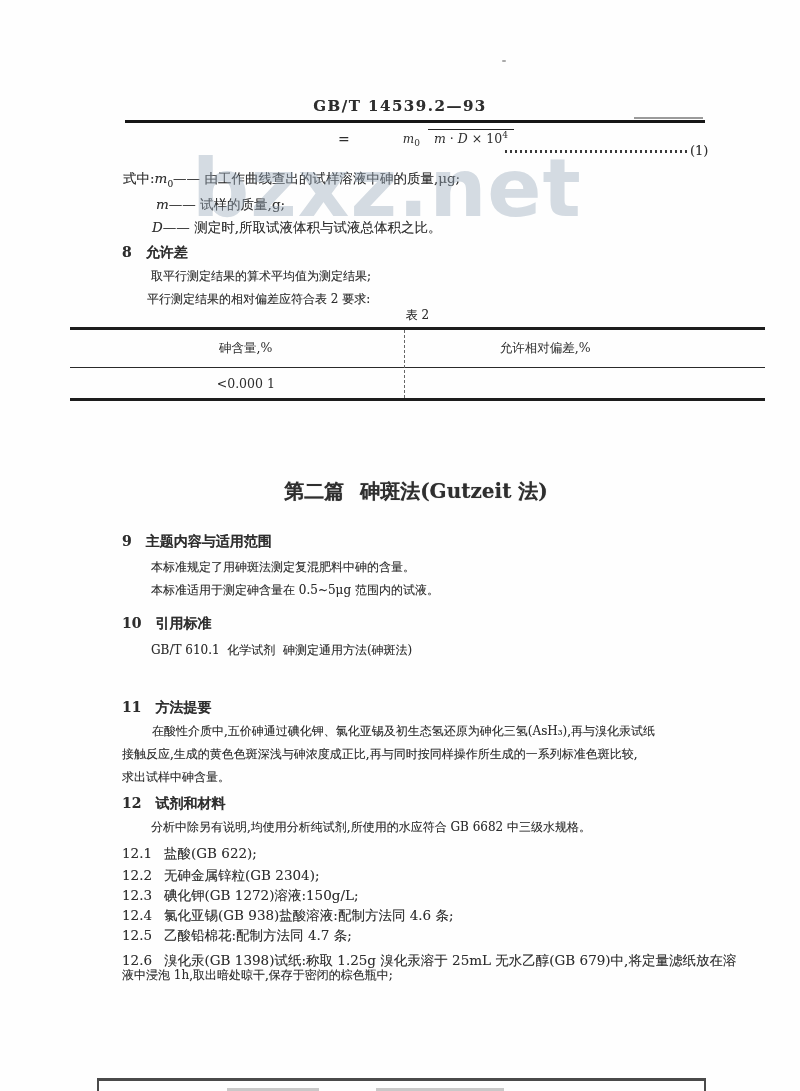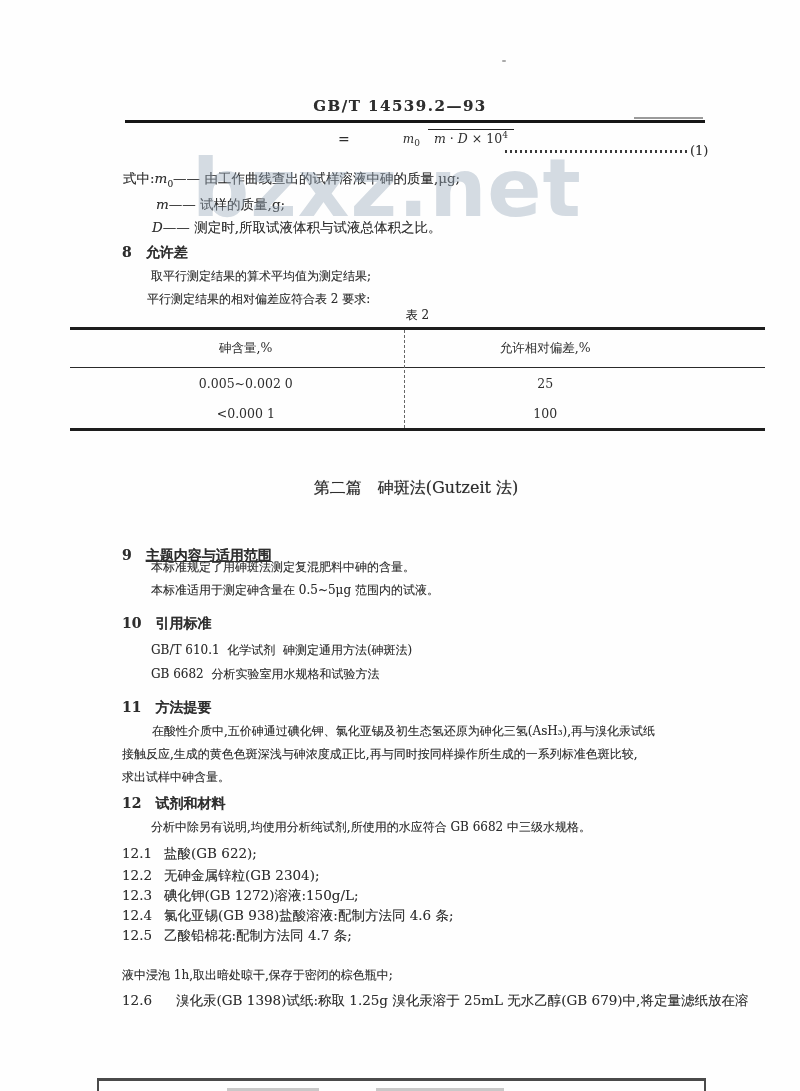--- a/index.html
+++ b/index.html
@@ -32,21 +32,21 @@
   
   .defline{white-space:pre;font-size:13.5px;text-shadow:0 0 .5px rgba(60,60,60,.4);text-align:center;}
   
   .tbl{border-top:3px solid #1d1d1d;border-bottom:3px solid #1d1d1d;font-size:12.5px;}
   .tbl .vdiv{position:absolute;left:48%;top:0;bottom:0;border-left:1.5px dashed #666;}
   .tbl .hrow{display:flex;height:37px;border-bottom:1.5px solid #2a2a2a;}
   .tbl .drow{display:flex;height:30px;}
   .tbl .c1{width:48%;display:flex;align-items:center;justify-content:center;padding-left:18px;box-sizing:border-box;}
   .tbl .c2{width:52%;display:flex;align-items:center;justify-content:center;padding-right:78px;box-sizing:border-box;}
   
-  .part-title{font-size:16px;font-weight:normal;white-space:pre;
+  .part-title{font-size:20px;font-weight:bold;white-space:pre;
         text-shadow:0 0 .7px rgba(30,30,30,.55);margin-left:32px;}
   .part-title .gap{display:inline-block;width:16px;}
   
   .item{display:flex;white-space:pre;font-size:13.5px;text-shadow:0 0 .5px rgba(60,60,60,.4);}
   .item .inum{display:inline-block;min-width:28px;margin-right:12px;}
   
   .watermark{font-family:"DejaVu Sans","Liberation Sans",sans-serif;font-weight:bold;
         font-size:80px;color:rgba(156,172,188,.42);letter-spacing:1px;z-index:9;pointer-events:none;margin-top:16px;}
   
   .bottom-box{border-top:3px solid #4a4a4a;border-left:2px solid #4a4a4a;border-right:2px solid #4a4a4a;}
@@ -88,55 +88,49 @@
 
   <div class="abs line" style="left:70px;top:308px;width:695px;text-align:center;">表 2</div>
 
   <div class="abs tbl" style="left:70px;top:327px;width:695px;">
     <div class="vdiv"></div>
     <div class="hrow">
       <div class="c1">砷含量,%</div>
       <div class="c2">允许相对偏差,%</div>
     </div>
     <div class="drow">
-      <div class="c1">0.005~0.002 0</div>
-      <div class="c2">25</div>
-    </div>
-    <div class="drow">
       <div class="c1">&lt;0.000 1</div>
-      <div class="c2">100</div>
     </div>
   </div>
 
   <div class="abs center-row" style="top:478px;">
     <span class="part-title"><span>第二篇</span><span class="gap"></span><span>砷斑法(Gutzeit 法)</span></span>
   </div>
 
-  <div class="abs heading" style="left:122px;top:547px;text-decoration:underline;"><span class="num">9</span><span>主题内容与适用范围</span></div>
+  <div class="abs heading" style="left:122px;top:533px;"><span class="num">9</span><span>主题内容与适用范围</span></div>
   <div class="abs line" style="left:151px;top:560px;">本标准规定了用砷斑法测定复混肥料中砷的含量。</div>
   <div class="abs line" style="left:151px;top:583px;">本标准适用于测定砷含量在 0.5~5μg 范围内的试液。</div>
 
   <div class="abs heading" style="left:122px;top:615px;"><span class="num">10</span><span>引用标准</span></div>
   <div class="abs line" style="left:151px;top:643px;">GB/T 610.1  化学试剂  砷测定通用方法(砷斑法)</div>
-  <div class="abs line" style="left:151px;top:667px;">GB 6682  分析实验室用水规格和试验方法</div>
 
   <div class="abs heading" style="left:122px;top:699px;"><span class="num">11</span><span>方法提要</span></div>
   <div class="abs line" style="left:122px;top:747px;">接触反应,生成的黄色色斑深浅与砷浓度成正比,再与同时按同样操作所生成的一系列标准色斑比较,</div>
   <div class="abs line" style="left:152px;top:724px;">在酸性介质中,五价砷通过碘化钾、氯化亚锡及初生态氢还原为砷化三氢(AsH₃),再与溴化汞试纸</div>
   <div class="abs line" style="left:122px;top:770px;">求出试样中砷含量。</div>
 
   <div class="abs heading" style="left:122px;top:795px;"><span class="num">12</span><span>试剂和材料</span></div>
   <div class="abs line" style="left:151px;top:820px;">分析中除另有说明,均使用分析纯试剂,所使用的水应符合 GB 6682 中三级水规格。</div>
 
   <div class="abs item" style="left:122px;top:845px;"><span class="inum">12.1</span><span>盐酸(GB 622);</span></div>
   <div class="abs item" style="left:122px;top:867px;"><span class="inum">12.2</span><span>无砷金属锌粒(GB 2304);</span></div>
   <div class="abs item" style="left:122px;top:887px;"><span class="inum">12.3</span><span>碘化钾(GB 1272)溶液:150g/L;</span></div>
   <div class="abs item" style="left:122px;top:907px;"><span class="inum">12.4</span><span>氯化亚锡(GB 938)盐酸溶液:配制方法同 4.6 条;</span></div>
   <div class="abs item" style="left:122px;top:927px;justify-content:space-between;"><span class="inum">12.5</span><span>乙酸铅棉花:配制方法同 4.7 条;</span></div>
-  <div class="abs item" style="left:122px;top:992px;gap:12px;"><span class="inum">12.6</span><span>溴化汞(GB 1398)试纸:称取 1.25g 溴化汞溶于 25mL 无水乙醇(GB 679)中,将定量滤纸放在溶</span></div>
+  <div class="abs item" style="left:122px;top:952px;"><span class="inum">12.6</span><span>溴化汞(GB 1398)试纸:称取 1.25g 溴化汞溶于 25mL 无水乙醇(GB 679)中,将定量滤纸放在溶</span></div>
   <div class="abs line" style="left:122px;top:968px;">液中浸泡 1h,取出暗处晾干,保存于密闭的棕色瓶中;</div>
 
   <div class="abs bottom-box" style="left:97px;top:1078px;width:605px;height:13px;">
     <div class="abs smudge" style="left:128px;top:7px;width:92px;height:3px;"></div>
     <div class="abs smudge" style="left:277px;top:7px;width:128px;height:3px;"></div>
   </div>
 
 </div>
 
 </body></html>

